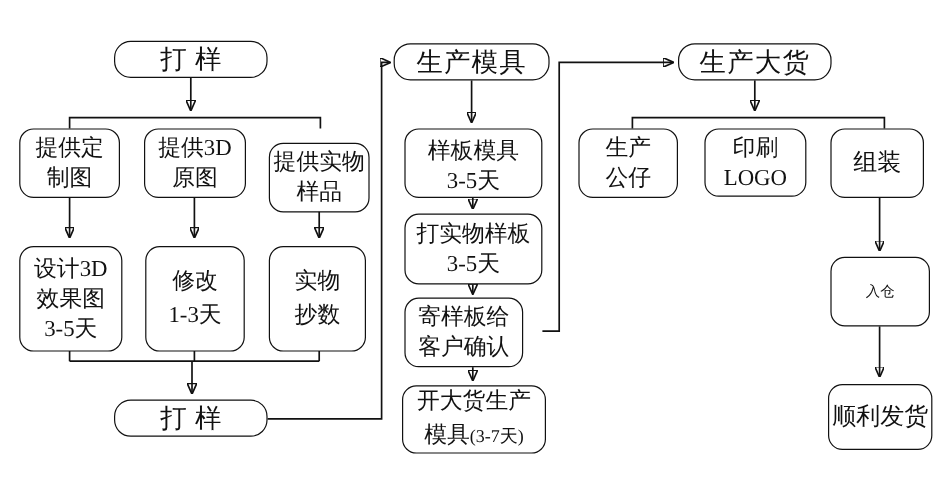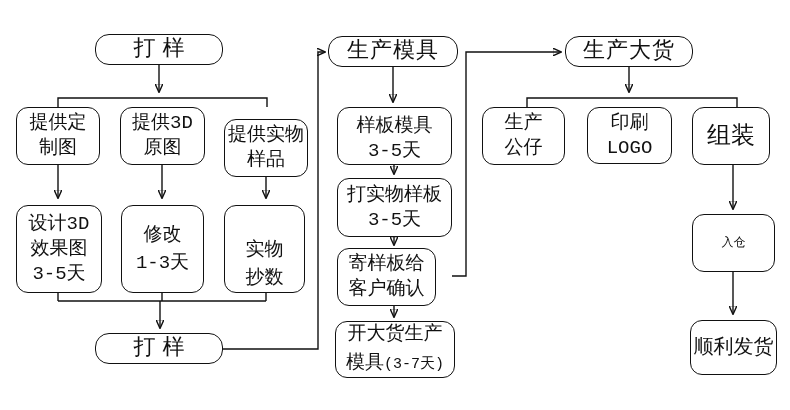--- a/index.html
+++ b/index.html
@@ -1,21 +1,21 @@
 <!DOCTYPE html>
 <html style="--line: #111111; --text: #111111; --background: #ffffff;"><head>
 <meta charset="utf-8">
 <style>
   html, body { margin: 0; padding: 0; background: #fff; }
   .stage {
     position: relative;
     width: 790px;
     height: 410px;
     background: var(--background, #ffffff);
-    font-family: Liberation Mono, monospace;
+    font-family: Liberation Serif, serif;
     color: var(--text, #111111);
     overflow: hidden;
   }
   .connectors {
     position: absolute;
     left: 0; top: 0;
     width: 790px; height: 410px;
   }
   .connectors path {
     stroke: var(--line, #111111);
@@ -103,21 +103,21 @@
     <span>设计3D</span>
     <span>效果图</span>
     <span>3-5天</span>
   </div>
 
   <div class="node" style="left:121px; top:205px; width:83px; height:88px; line-height:28px;">
     <span>修改</span>
     <span>1-3天</span>
   </div>
 
-  <div class="node" style="left:224px; top:205px; width:81px; height:88px; line-height:28px;justify-content:flex-end;">
+  <div class="node" style="left:224px; top:205px; width:81px; height:88px; line-height:28px;">
     <span>实物</span>
     <span>抄数</span>
   </div>
 
   <div class="node lg pill" style="left:95px; top:333px; width:128px; height:31px;">
     <span>打样</span>
   </div>
 
   <div class="node lg" style="left:328px; top:36px; width:130px; height:31px;">
     <span>生产模具</span>
@@ -152,21 +152,21 @@
   <div class="node" style="left:482px; top:107px; width:83px; height:58px;">
     <span>生产</span>
     <span>公仔</span>
   </div>
 
   <div class="node" style="left:587px; top:107px; width:85px; height:57px;">
     <span>印刷</span>
     <span>LOGO</span>
   </div>
 
-  <div class="node" style="left:692px; top:107px; width:78px; height:58px; font-size:24px;">
+  <div class="node" style="left:692px; top:107px; width:78px; height:58px; font-size:20px;">
     <span>组装</span>
   </div>
 
   <div class="node" style="left:692px; top:214px; width:83px; height:58px; font-size:12px;">
     <span>入仓</span>
   </div>
 
   <div class="node" style="left:690px; top:320px; width:87px; height:55px; font-size:20px;">
     <span>顺利发货</span>
   </div>

